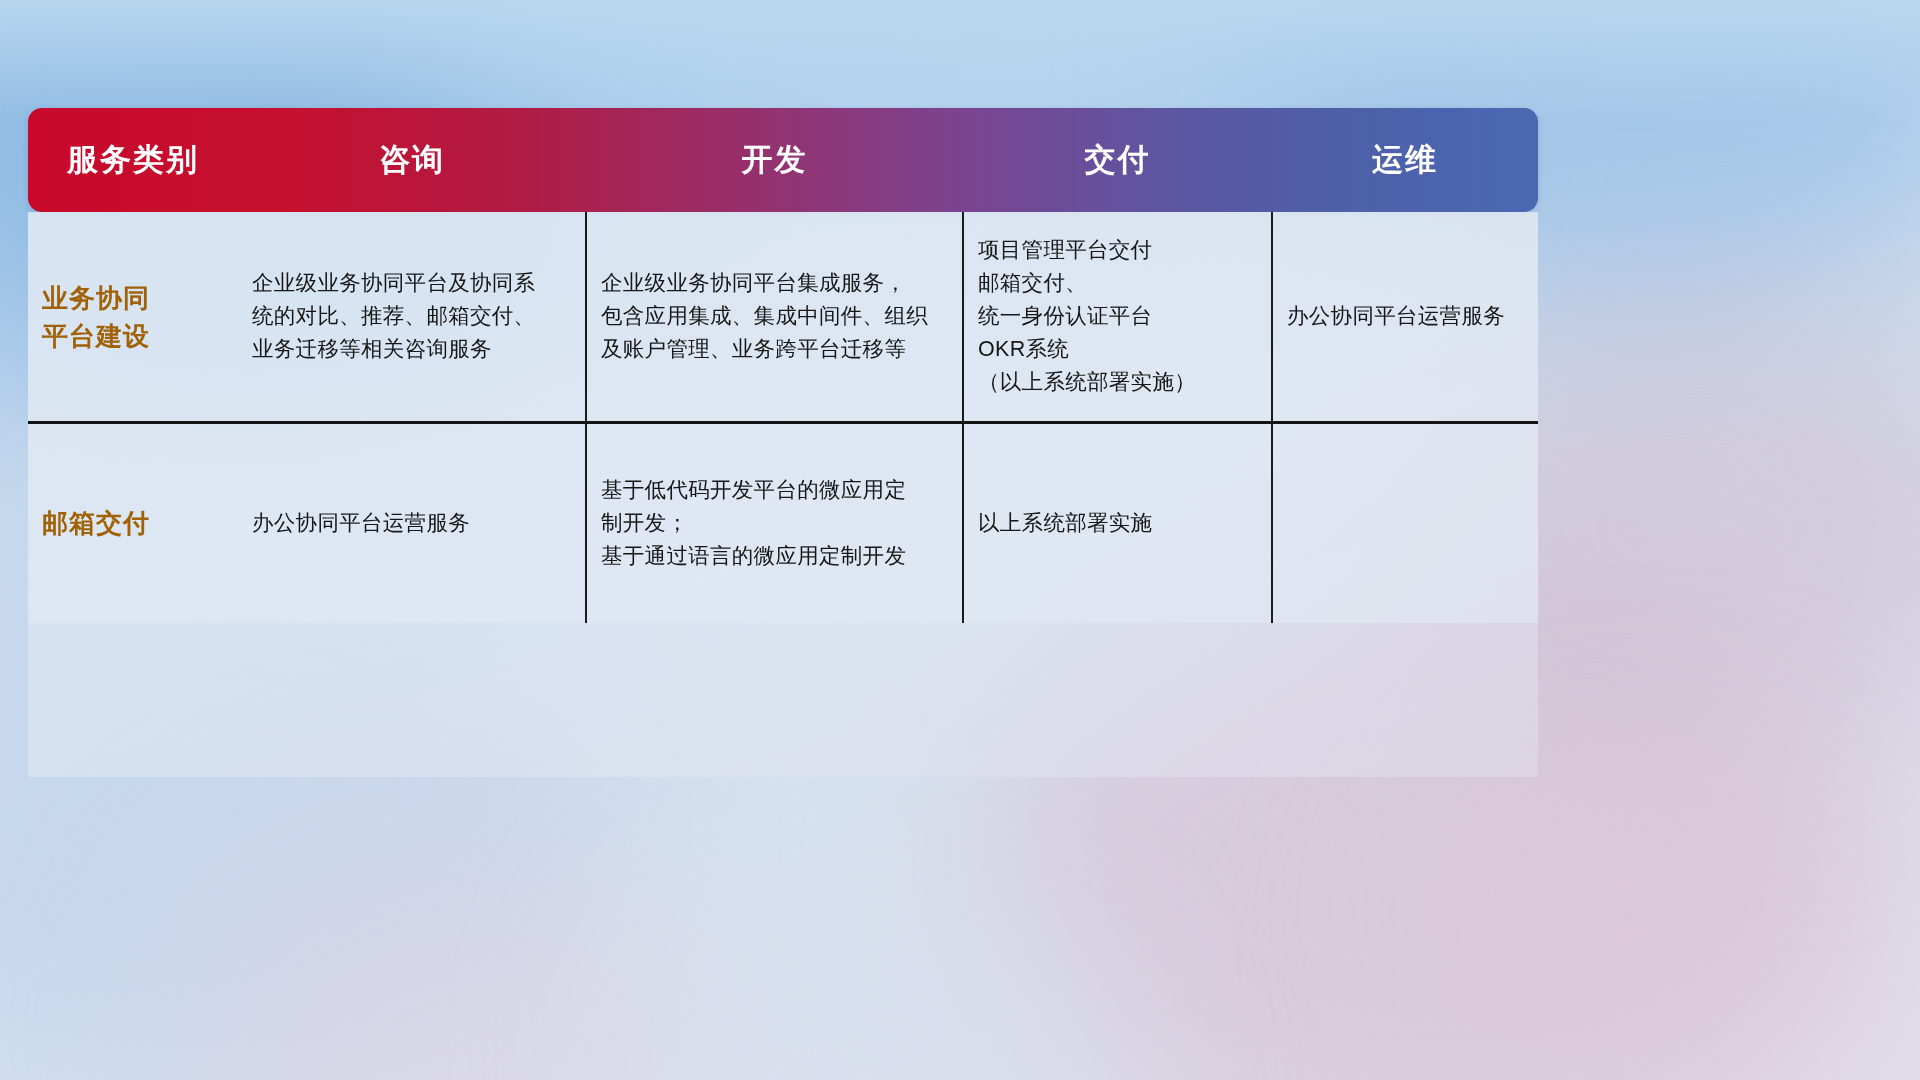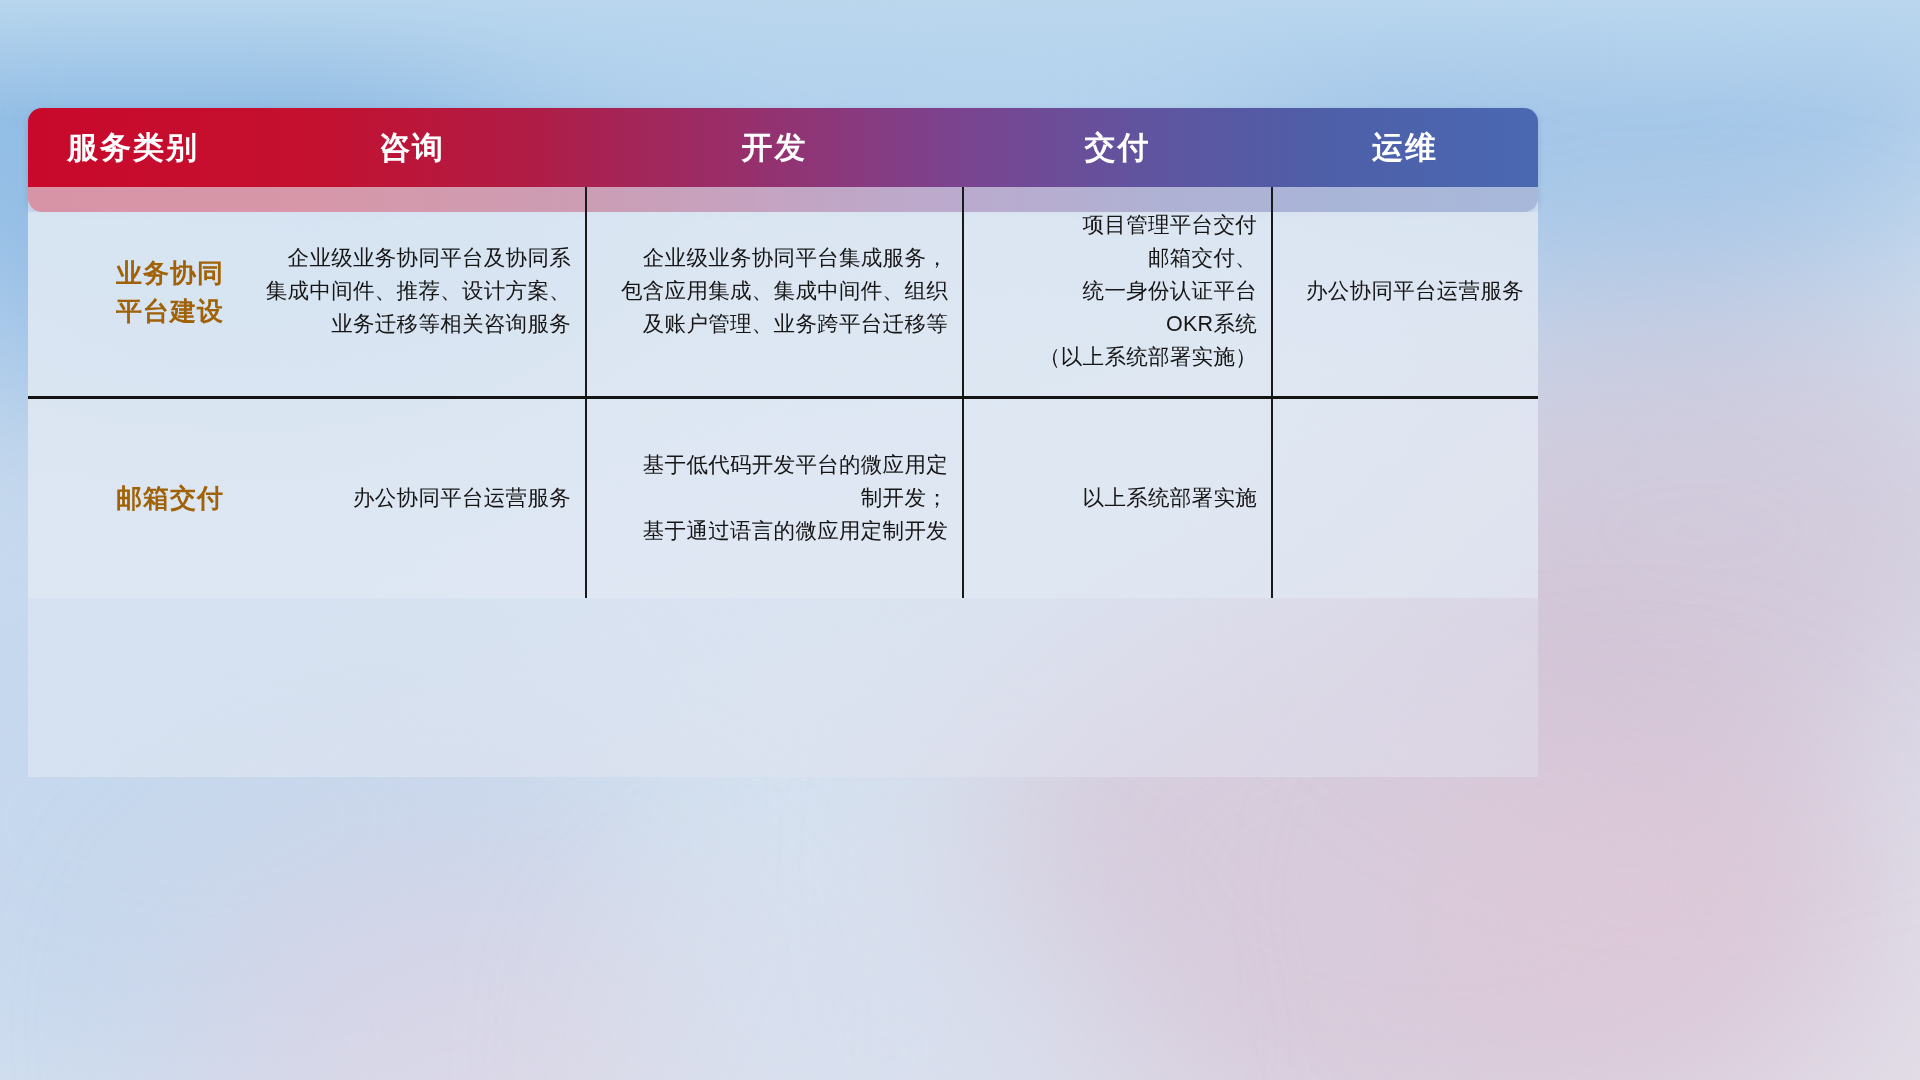--- a/index.html
+++ b/index.html
@@ -29,21 +29,21 @@
   .blob-top{position:absolute;left:0;right:0;top:0;height:120px;
     background:linear-gradient(180deg,rgba(186,215,238,.95),rgba(186,215,238,0));}
 
   
   #table-wrap{
     position:absolute;left:28px;top:108px;width:1510px;
   }
   #table{width:100%;border-collapse:collapse;table-layout:fixed;}
 
   thead th{
-    height:79px;
+    height:104px;
     color:#ffffff;
     font-size:31px;
     font-weight:bold;
     letter-spacing:2px;
     text-align:center;
     vertical-align:middle;
     padding:0;
     background:transparent;
   }
   #header-row{position:relative;}
@@ -60,21 +60,21 @@
         #4e5fa8 86%,
         #4a68b2 100%);
     box-shadow:0 2px 6px rgba(60,70,110,.18);
   }
 
   tbody{
     background:rgba(226,234,244,.62);
   }
   tbody td{
     vertical-align:middle;
-    text-align:right;
+    text-align:left;
     color:#161616;
     font-size:21.5px;
     line-height:33px;
     padding:22px 14px;
     border-right:2px solid #1a1a1a;
     border-bottom:3px solid #141414;
     letter-spacing:.3px;
   }
   tbody tr:last-child td{border-bottom:none;}
   tbody td.no-right{border-right:none;}
@@ -136,21 +136,21 @@
         <th>开发</th>
         <th>交付</th>
         <th>运维</th>
       </tr>
     </thead>
     <tbody>
       <tr class="r1">
         <td class="cat cell-text">业务协同
 平台建设</td>
         <td class="cell-text">企业级业务协同平台及协同系
-集成中间件、推荐、设计方案、
+统的对比、推荐、邮箱交付、
 业务迁移等相关咨询服务</td>
         <td class="cell-text">企业级业务协同平台集成服务，
 包含应用集成、集成中间件、组织
 及账户管理、业务跨平台迁移等</td>
         <td class="cell-text">项目管理平台交付
 邮箱交付、
 统一身份认证平台
 OKR系统
 （以上系统部署实施）</td>
         <td class="cell-text no-right">办公协同平台运营服务</td>

